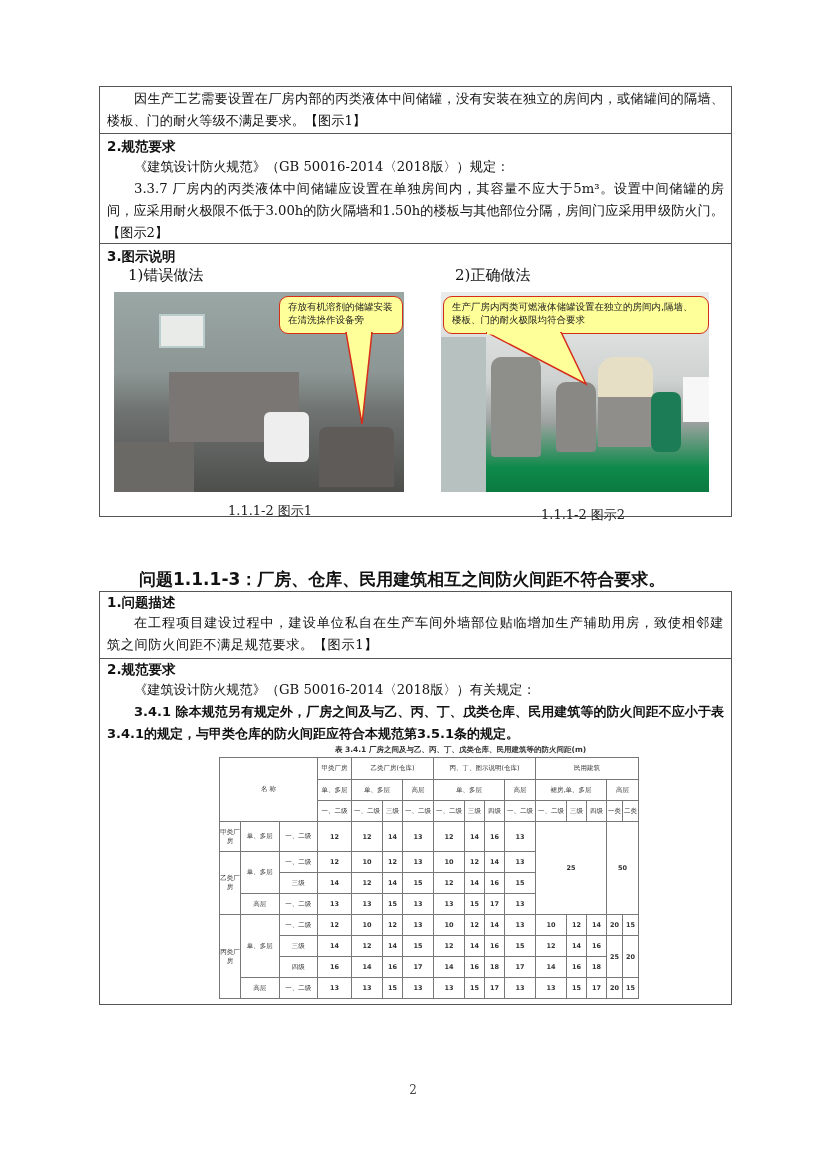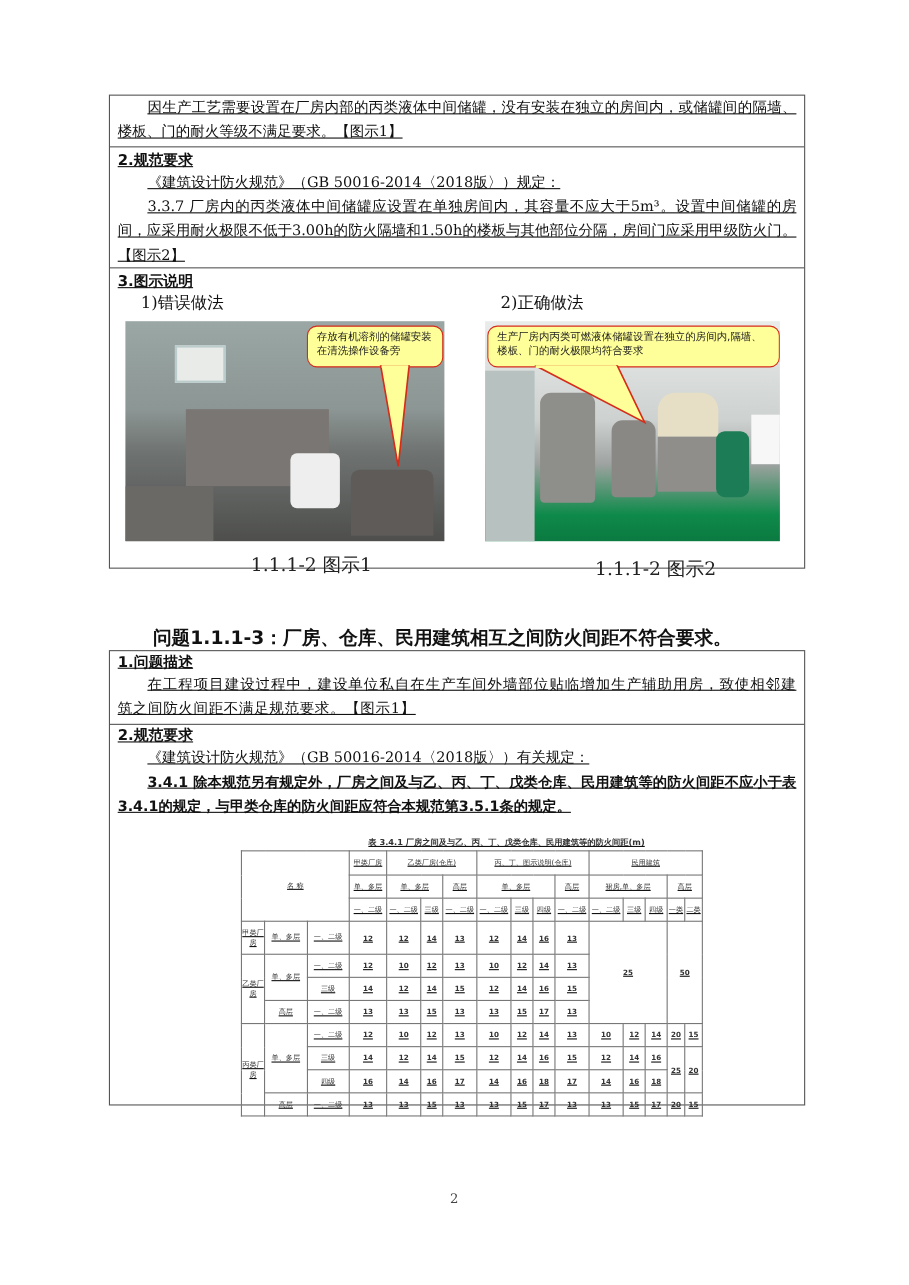--- a/index.html
+++ b/index.html
@@ -1,34 +1,34 @@
 <!DOCTYPE html>
 <html><head>
 <meta charset="utf-8">
 <style>
   html,body{margin:0;padding:0;background:#fff;}
   body{width:826px;height:1168px;position:relative;font-family:"DejaVu Serif",serif;color:#111;}
   .page{position:absolute;left:0;top:0;width:826px;height:1168px;}
-  .box{position:absolute;left:99px;width:633px;border:1px solid #555;box-sizing:border-box;text-decoration:underline;}
+  .box{position:absolute;left:99px;width:633px;border:1px solid #555;box-sizing:border-box;}
   .row{border-bottom:1px solid #555;padding:2px 7px 2px 7px;box-sizing:border-box;}
   .row:last-child{border-bottom:none;}
   .p{font-size:13.2px;line-height:22px;margin:0;text-align:justify;}
   .indent{text-indent:27px;}
   .h{font-family:"DejaVu Sans",sans-serif;font-weight:bold;font-size:13.5px;line-height:20px;margin:0;}
   .bold{font-weight:bold;}
   .sub{font-size:15px;line-height:22px;margin:0 0 0 10px;display:inline-block;}
   .figs{position:relative;height:272px;}
   .fig{position:absolute;top:26px;height:200px;overflow:hidden;}
   .fig1{left:14px;width:290px;background:linear-gradient(180deg,#9aa7a4 0%,#8c9694 40%,#6e7270 60%,#4e4f4d 100%);}
   .fig2{left:341px;width:268px;background:linear-gradient(180deg,#e9eceb 0%,#cdd1cf 45%,#9ea2a0 65%,#0e8a4a 88%,#0b7a40 100%);}
   .bubble{position:absolute;background:#ffff99;border:1.5px solid #d62c1a;border-radius:9px;font-family:"DejaVu Sans",sans-serif;font-size:9.5px;line-height:13px;color:#222;padding:3px 8px;box-sizing:border-box;}
   .tail{position:absolute;width:0;height:0;}
-  .cap{position:absolute;top:234px;font-size:17px;font-family:"DejaVu Serif",serif;color:#222;}
+  .cap{position:absolute;top:234px;font-size:13px;font-family:"DejaVu Serif",serif;color:#222;}
   .q-title{position:absolute;left:139px;top:568px;font-family:"DejaVu Sans",sans-serif;font-weight:bold;font-size:17px;}
-  .tbl-title{text-align:center;font-family:"DejaVu Sans",sans-serif;font-weight:bold;font-size:7.5px;color:#333;margin:16px 0 2px 90px;}
+  .tbl-title{text-align:center;font-family:"DejaVu Sans",sans-serif;font-weight:bold;font-size:7.5px;color:#333;margin:0 0 2px 90px;}
   table.spec{border-collapse:collapse;margin-left:112px;font-family:"DejaVu Sans",sans-serif;font-size:6.5px;color:#333;}
   table.spec td{border:1px solid #777;text-align:center;padding:0;height:20px;}
   table.spec td.b{font-weight:bold;}
   .pageno{position:absolute;left:0;width:826px;top:1083px;text-align:center;font-size:12px;color:#444;}
   
   .shape{position:absolute;}
 </style>
 </head>
 <body>
 

